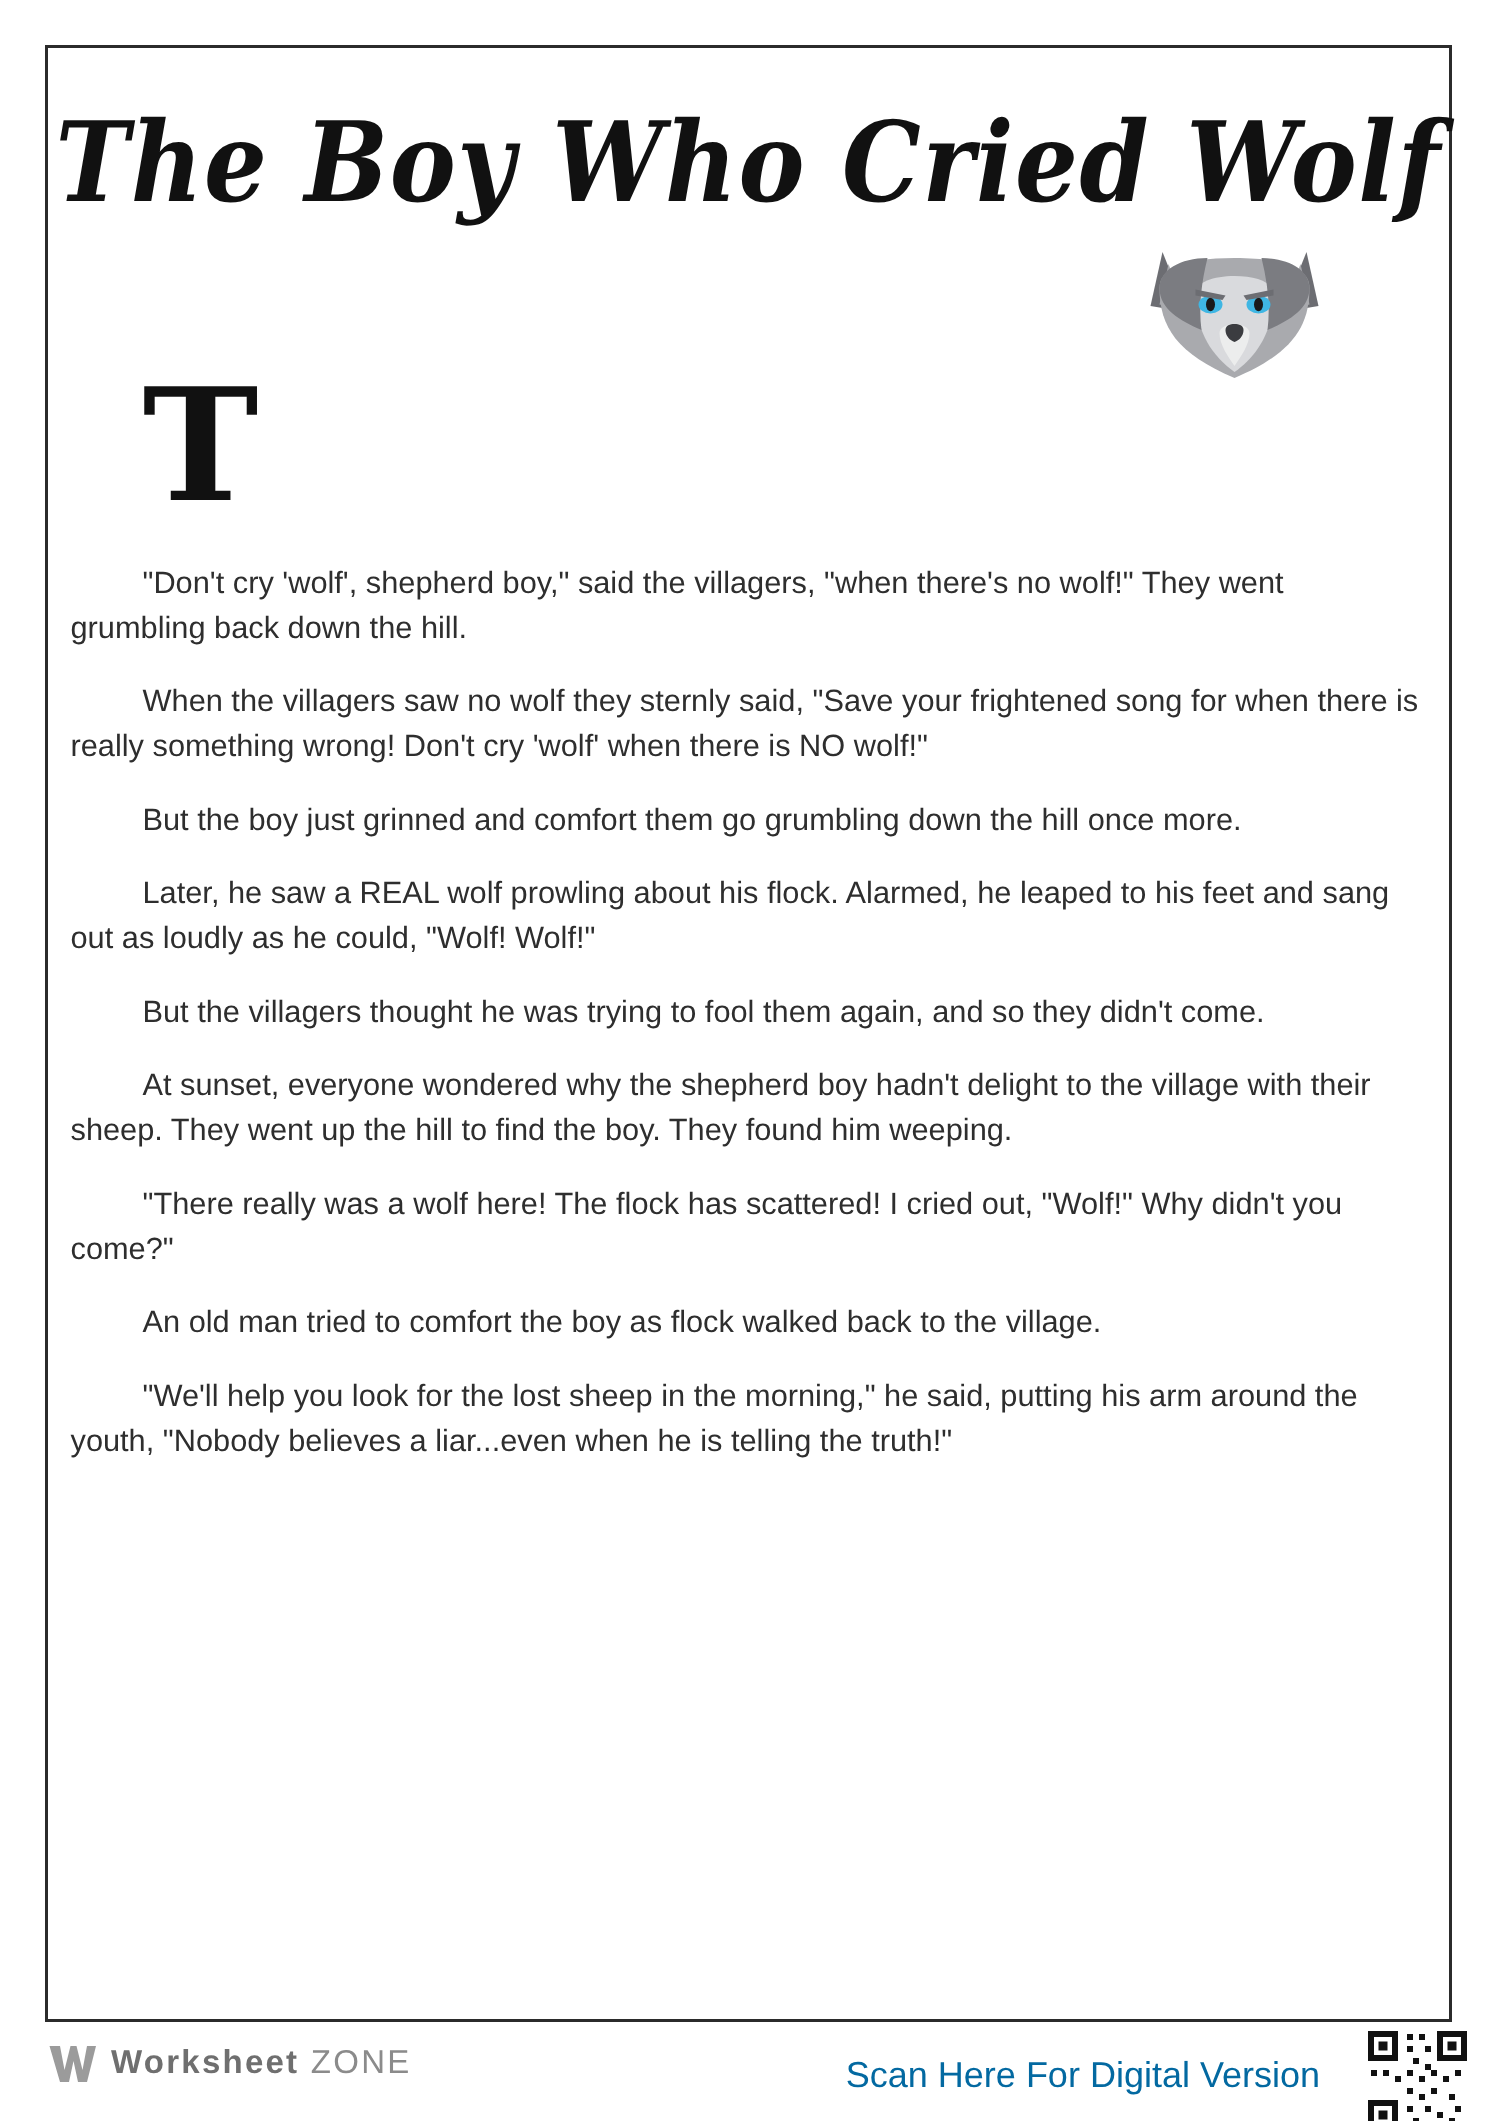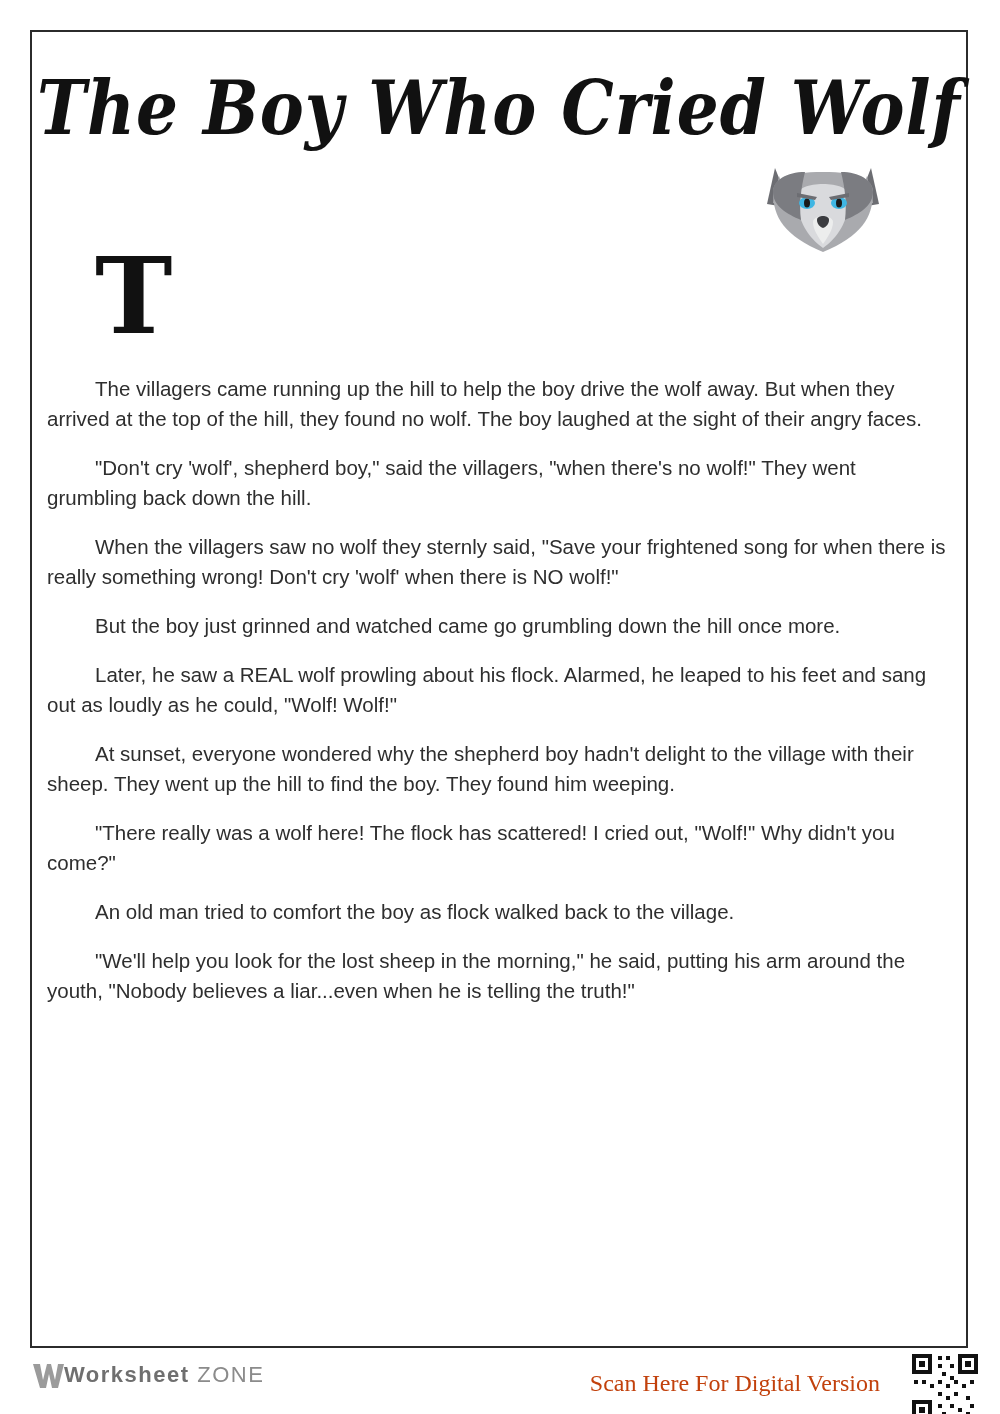--- a/index.html
+++ b/index.html
@@ -100,43 +100,43 @@
     top: 1348px;
     width: 1000px;
     height: 66px;
   }
   .brand {
     position: absolute;
     left: 30px;
     top: 10px;
     display: flex;
     align-items: center;
-    gap: 0;
+    gap: 10px;
   }
   .brand-mark {
     width: 34px;
     height: 34px;
   }
   .brand-text {
     font-size: 22px;
     letter-spacing: 1.5px;
     color: #8b8b8b;
     font-family: "Liberation Sans", sans-serif;
   }
   .brand-text .bold {
     font-weight: 700;
     color: #6f6f6f;
   }
   .scan-text {
     position: absolute;
     right: 120px;
     top: 22px;
     font-size: 24px;
-    color: #c2410c;
-    font-family: Liberation Serif, serif;
+    color: #0369a1;
+    font-family: Liberation Sans, sans-serif;
   }
   .qr {
     position: absolute;
     right: 18px;
     top: 2px;
     width: 74px;
     height: 74px;
     background: #ffffff;
   }
 </style>
@@ -176,25 +176,25 @@
 
       <path d="M56 62 C56 58 62 56 66 56 C70 56 76 58 76 62 C76 70 70 78 66 84 C62 78 56 70 56 62 Z" fill="#eceded"></path>
       <path d="M60 60 C60 57 63 56 66 56 C69 56 72 57 72 60 C72 64 69 67 66 68 C63 67 60 64 60 60 Z" fill="#3b3c40"></path>
     </svg>
   </div>
 
   <div class="story">
     <p class="first-para">
         <span class="dropcap">T</span>
       </p>
-    <p>The villagers came running up the hill to help the boy drive the wolf away. But when they arrived at the top of the hill, they found no wolf. The boy laughed at the sight of their angry faces.</p>
     <p>"Don't cry 'wolf', shepherd boy," said the villagers, "when there's no wolf!" They went grumbling back down the hill.</p>
     <p>When the villagers saw no wolf they sternly said, "Save your frightened song for when there is really something wrong! Don't cry 'wolf' when there is NO wolf!"</p>
-    <p>But the boy just grinned and watched came go grumbling down the hill once more.</p>
+    <p>But the boy just grinned and comfort them go grumbling down the hill once more.</p>
     <p>Later, he saw a REAL wolf prowling about his flock. Alarmed, he leaped to his feet and sang out as loudly as he could, "Wolf! Wolf!"</p>
+    <p>But the villagers thought he was trying to fool them again, and so they didn't come.</p>
     <p>At sunset, everyone wondered why the shepherd boy hadn't delight to the village with their sheep. They went up the hill to find the boy. They found him weeping.</p>
     <p>"There really was a wolf here! The flock has scattered! I cried out, "Wolf!" Why didn't you come?"</p>
     <p>An old man tried to comfort the boy as flock walked back to the village.</p>
     <p>"We'll help you look for the lost sheep in the morning," he said, putting his arm around the youth, "Nobody believes a liar...even when he is telling the truth!"</p>
   </div>
 
   <div class="footer">
     <div class="brand">
       <span class="brand-mark">
         <svg viewBox="0 0 34 34" width="34" height="34" xmlns="http://www.w3.org/2000/svg">

